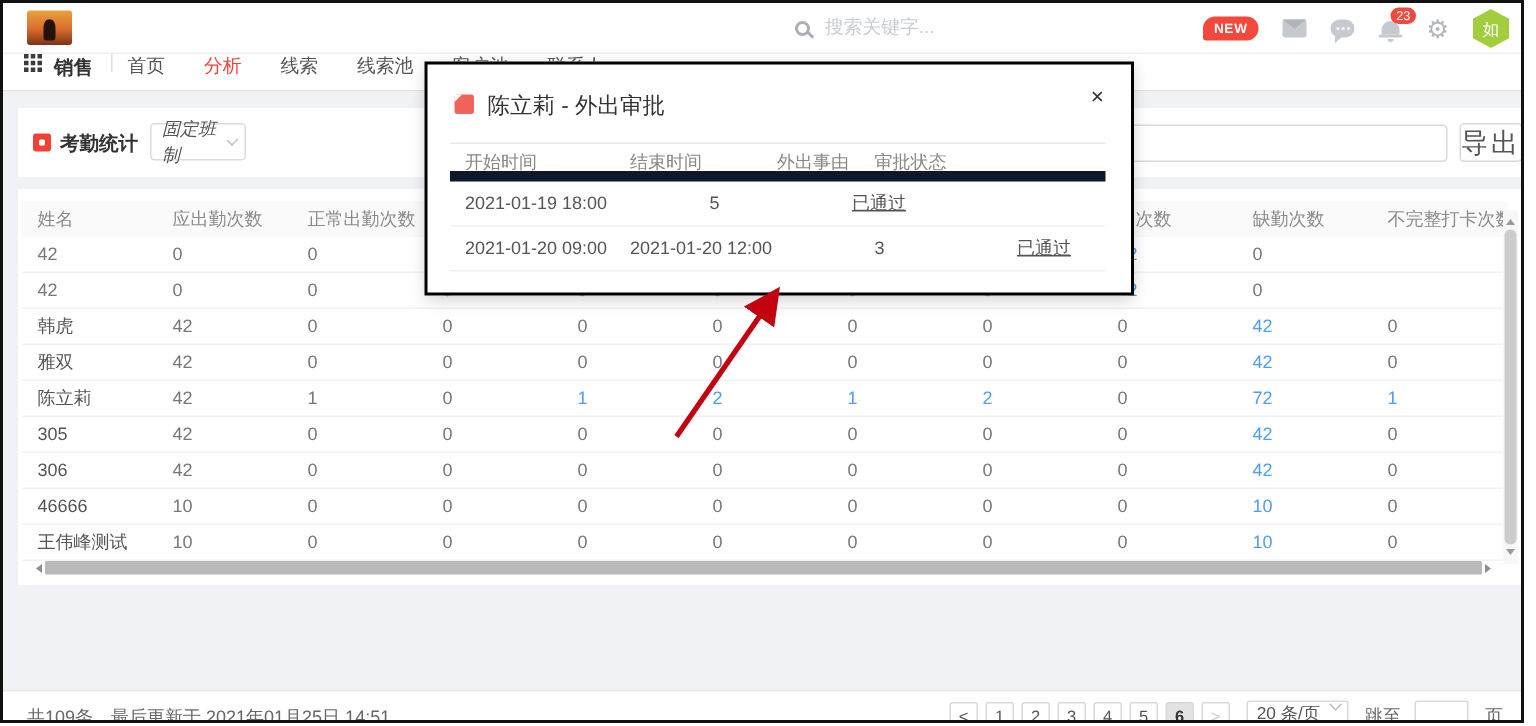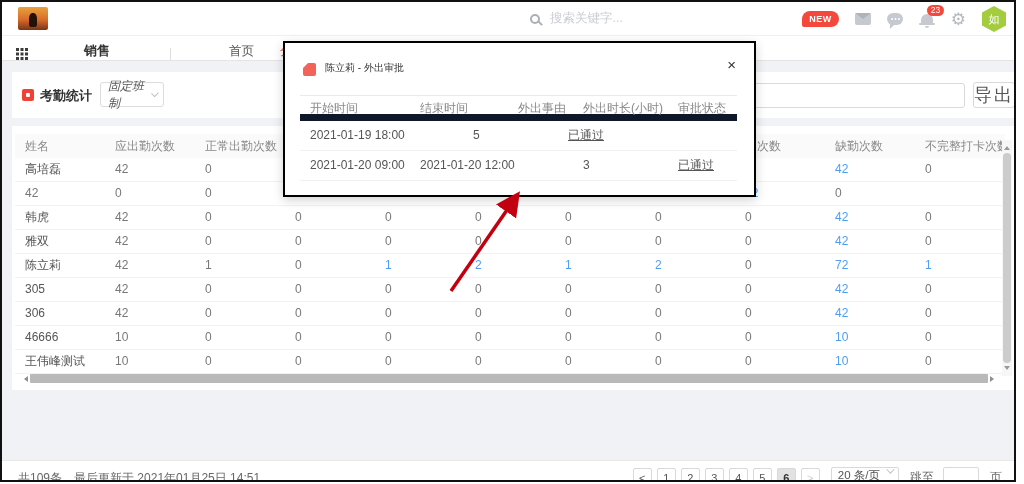--- a/index.html
+++ b/index.html
@@ -26,21 +26,21 @@
   .bell-wrap { position:relative; width:16px; height:16px; }
   .bell { position:absolute; left:2px; top:3px; width:12px; height:9px; background:#c6cad0; border-radius:6px 6px 1px 1px; }
   .bell:before { content:""; position:absolute; left:-2px; top:9px; width:16px; height:2px; background:#c6cad0; border-radius:1px; }
   .bell:after { content:""; position:absolute; left:4px; top:11.5px; width:4px; height:2px; background:#c6cad0; border-radius:0 0 2px 2px; }
   .notif-badge { position:absolute; left:8px; top:-6px; background:var(--badge,#f5483d); color:#fff; font-size:8.5px; line-height:11px; padding:0 4px; border-radius:7px; }
   .gear { font-size:17px; color:#b3b8bf; line-height:17px; }
   .avatar { width:24px; height:26px; background:var(--avatar,#a3cc3f); clip-path:polygon(50% 0%,100% 25%,100% 75%,50% 100%,0% 75%,0% 25%);
             color:#fff; font-size:11px; display:flex; align-items:center; justify-content:center; }
 
   
-  .navbar { position:absolute; left:0; top:34px; width:100%; height:25px; background:#fff; border-bottom:1px solid #e4e4e4; display:flex; align-items:flex-end;gap:48px; }
+  .navbar { position:absolute; left:0; top:34px; width:100%; height:25px; background:#fff; border-bottom:1px solid #e4e4e4; display:flex; align-items:flex-start; }
   .grid-ic { margin-left:14px; width:12px; height:12px; position:relative; }
   .grid-ic i { position:absolute; left:0; top:0; width:3px; height:3px; background:#3c3c3c;
      box-shadow:4.5px 0 #3c3c3c,9px 0 #3c3c3c,0 4.5px #3c3c3c,4.5px 4.5px #3c3c3c,9px 4.5px #3c3c3c,0 9px #3c3c3c,4.5px 9px #3c3c3c,9px 9px #3c3c3c; }
   .app-label { margin-left:8px; font-size:13px; font-weight:bold; color:#333; }
   .nav-divider { width:1px; height:12px; background:#ddd; margin:0 10px 0 12px; }
   .nav-item { font-size:12.5px; color:#555; margin-right:26px; cursor:pointer; white-space:nowrap; }
   .nav-item.active { color:var(--accent,#f04134); }
 
   
   .filter-card { position:absolute; left:10px; right:0; top:70px; height:46px; background:#fff; }
@@ -89,21 +89,21 @@
                  padding:0 6px; margin-left:6px; cursor:pointer; }
   .size-select span { font-size:11.5px; color:#555; }
   .jump-label,.page-unit { font-size:12px; color:#666; margin-left:6px; }
   .jump-input { width:36px; height:21px; border:1px solid #d9d9d9; border-radius:2px; background:#fff; margin-left:4px; }
 
   
   .modal { position:absolute; left:281px; top:39px; width:473px; height:156px; background:#fff; border:2px solid #000;
            box-shadow:0 3px 10px rgba(0,0,0,.18); }
   .flag-ic { position:absolute; left:18px; top:20px; width:13px; height:13px; background:#f2645a; border-radius:2px; }
   .flag-ic:before { content:""; position:absolute; left:0; top:0; border-top:5px solid #fff; border-right:5px solid transparent; }
-  .modal-title { position:absolute; left:40px; top:18px; font-size:10px; color:#333; }
+  .modal-title { position:absolute; left:40px; top:18px; font-size:15px; color:#333; }
   .modal-close { position:absolute; right:18px; top:14px; font-size:15px; color:#333; cursor:pointer; line-height:15px; }
   .m-head { position:absolute; left:15px; top:52px; width:437px; height:26px; border-top:1px solid #e9e9e9; border-bottom:7px solid #0f172a; display:flex; }
   .m-hcell { flex:none; padding-left:10px; font-size:12px; color:#888; line-height:25px; white-space:nowrap; }
   .m-body { position:absolute; left:15px; top:78px; width:437px; }
   .m-row { display:flex; height:30px; border-bottom:1px solid #f0f0f0; }
   .m-cell { flex:none; padding-left:10px; font-size:12px; color:#555; line-height:29px; white-space:nowrap; }
   .m-cell.status { text-decoration:underline; cursor:pointer; }
   .mc0 { width:110px; } .mc1 { width:98px; } .mc2 { width:65px; } .mc3 { width:95px; } .mc4 { width:69px; }
 
   
@@ -169,21 +169,20 @@
         <span class="hcell"></span>
         <span class="hcell"></span>
         <span class="hcell"></span>
         <span class="hcell"></span>
         <span class="hcell offset8">次数</span>
         <span class="hcell">缺勤次数</span>
         <span class="hcell">不完整打卡次数</span>
       </div>
     <div class="tbody" id="tbody">
         <div class="trow">
-          <span class="cell name">高培磊</span>
           <span class="cell">42</span>
           <span class="cell">0</span>
           <span class="cell">0</span>
           <span class="cell">0</span>
           <span class="cell">0</span>
           <span class="cell">0</span>
           <span class="cell">0</span>
           <span class="cell">0</span>
           <span class="cell link">42</span>
           <span class="cell">0</span>
@@ -332,21 +331,20 @@
   </div>
 
   <div class="modal">
     <span class="flag-ic"></span>
     <span class="modal-title">陈立莉 - 外出审批</span>
     <span class="modal-close">×</span>
     <div class="m-head" id="m-head">
         <span class="m-hcell mc0">开始时间</span>
         <span class="m-hcell mc1">结束时间</span>
         <span class="m-hcell mc2">外出事由</span>
-        <span class="m-hcell mc3">外出时长(小时)</span>
         <span class="m-hcell mc4">审批状态</span>
       </div>
     <div class="m-body" id="m-body">
         <div class="m-row">
           <span class="m-cell mc1">2021-01-19 18:00</span>
           <span class="m-cell mc2"></span>
           <span class="m-cell mc3">5</span>
           <span class="m-cell mc4 status">已通过</span>
         </div>
         <div class="m-row">

